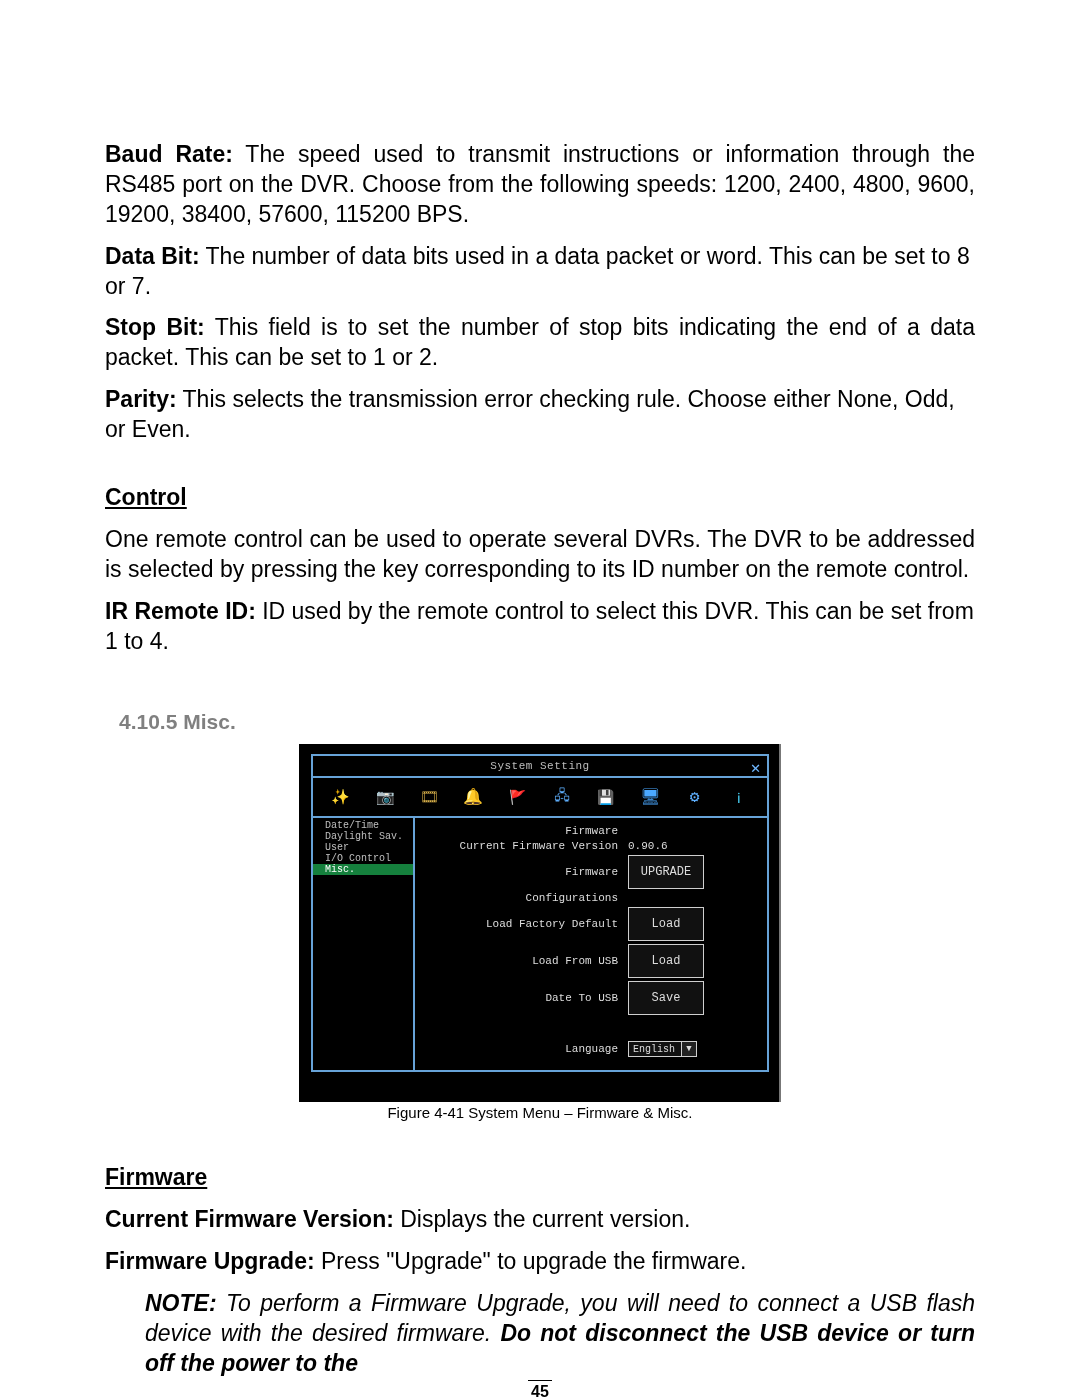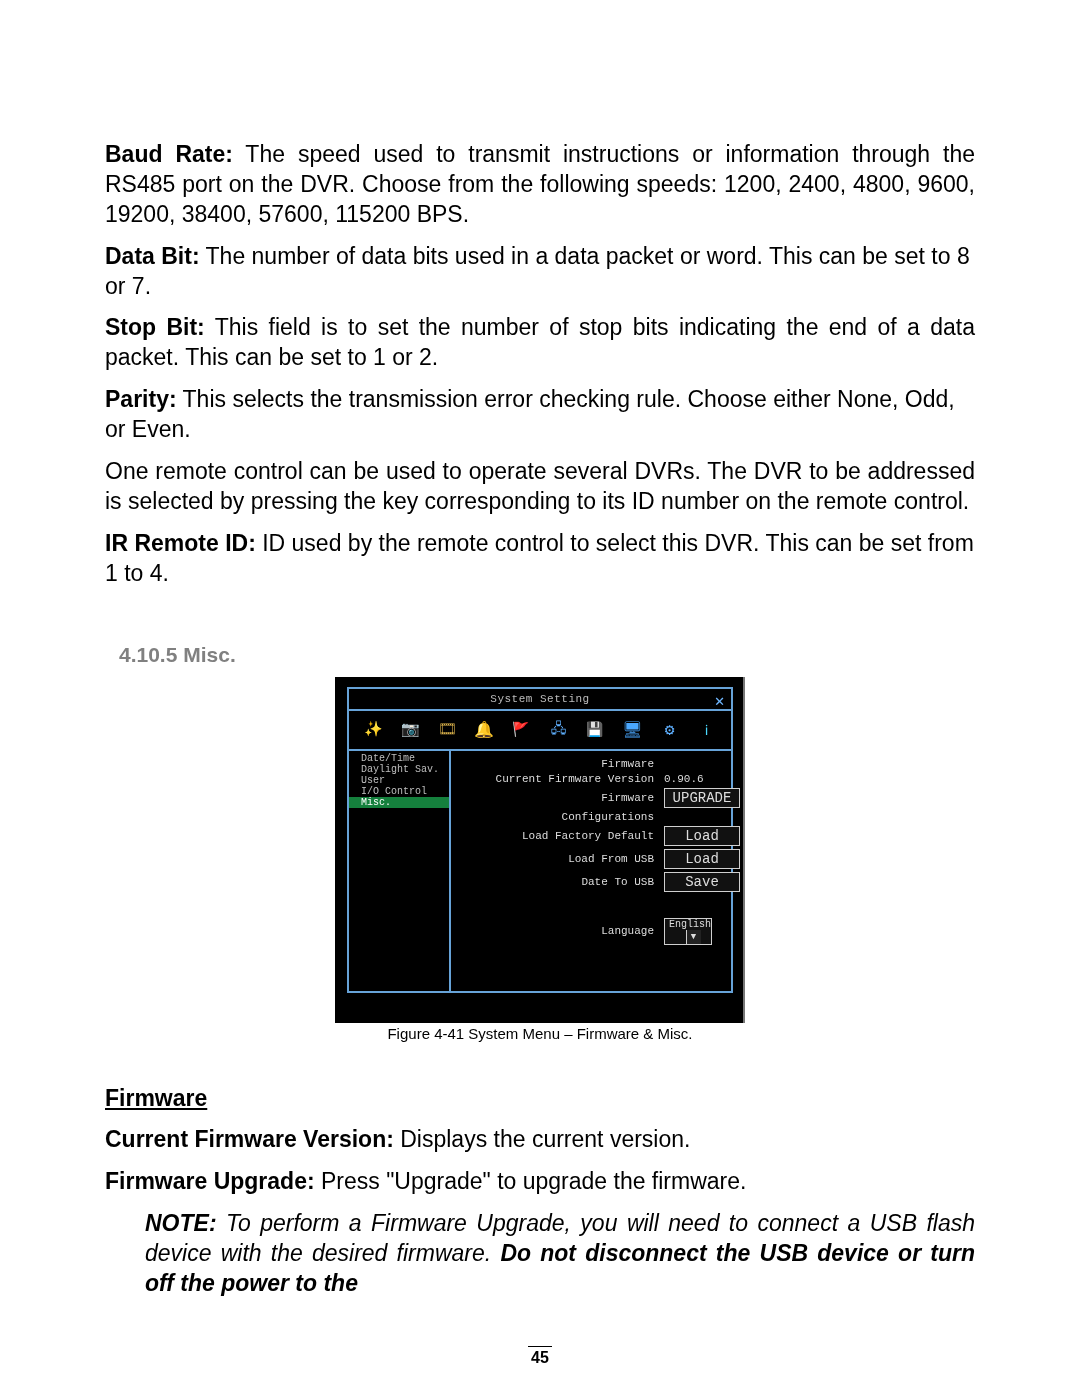--- a/index.html
+++ b/index.html
@@ -55,21 +55,21 @@
     width: 24px;
     border-top: 1px solid #000;
     margin: 0 auto 2px auto;
   }
   .italic { font-style: italic; }
   .indent1 { margin-left: 40px; }
 
   
   .shot {
     display: inline-block;
-    width: 410px;
+    width: 482px;
     box-sizing: border-box;
     background: #000;
     padding: 10px 12px 30px 12px;
     text-align: left;
     position: relative;
   }
   .shot-right-edge {
     position: absolute;
     right: 0; top: 0; bottom: 0;
     width: 2px;
@@ -142,34 +142,33 @@
     padding-right: 10px;
   }
   .row .val { flex: 0 0 auto; }
   .btn {
     display: inline-block;
     min-width: 62px;
     text-align: center;
     border: 1px solid #cfcfcf;
     background: #111;
     color: #ddd;
-    padding: 1px 6px;
+    padding: 9px 6px;
     font-family: "Courier New", monospace;
-    font-size: 14px;
+    font-size: 12px;
   }
   .select {
     display: inline-flex;
     align-items: center;
     border: 1px solid #cfcfcf;
     background: #111;
     color: #ddd;
     padding: 0 0 0 4px;
     font-family: "Courier New", monospace;
     font-size: 10px;
-    flex-direction: column;
   }
   .select .caret {
     width: 14px; height: 14px;
     border-left: 1px solid #cfcfcf;
     margin-left: 6px;
     display: flex; align-items:center; justify-content:center;
     background:#222;
     font-size:9px;
   }
   .spacer-row { height: 20px; }
@@ -200,20 +199,21 @@
   </p>
 
   <p class="body-text justify">
     <span class="bold">Stop Bit:</span><span> This field is to set the number of stop bits indicating the end of a data packet. This can be set to 1 or 2.</span>
   </p>
 
   <p class="body-text">
     <span class="bold">Parity:</span><span> This selects the transmission error checking rule. Choose either None, Odd, or Even.</span>
   </p>
 
+  <p class="body-text bold underline" style="margin-top:38px">Control</p>
 
   <p class="body-text justify">One remote control can be used to operate several DVRs. The DVR to be addressed is selected by pressing the key corresponding to its ID number on the remote control.</p>
 
   <p class="body-text">
     <span class="bold">IR Remote ID:</span><span> ID used by the remote control to select this DVR. This can be set from 1 to 4.</span>
   </p>
 
   <div class="section-number">4.10.5 Misc.</div>
 
   <div class="figure-wrap">

